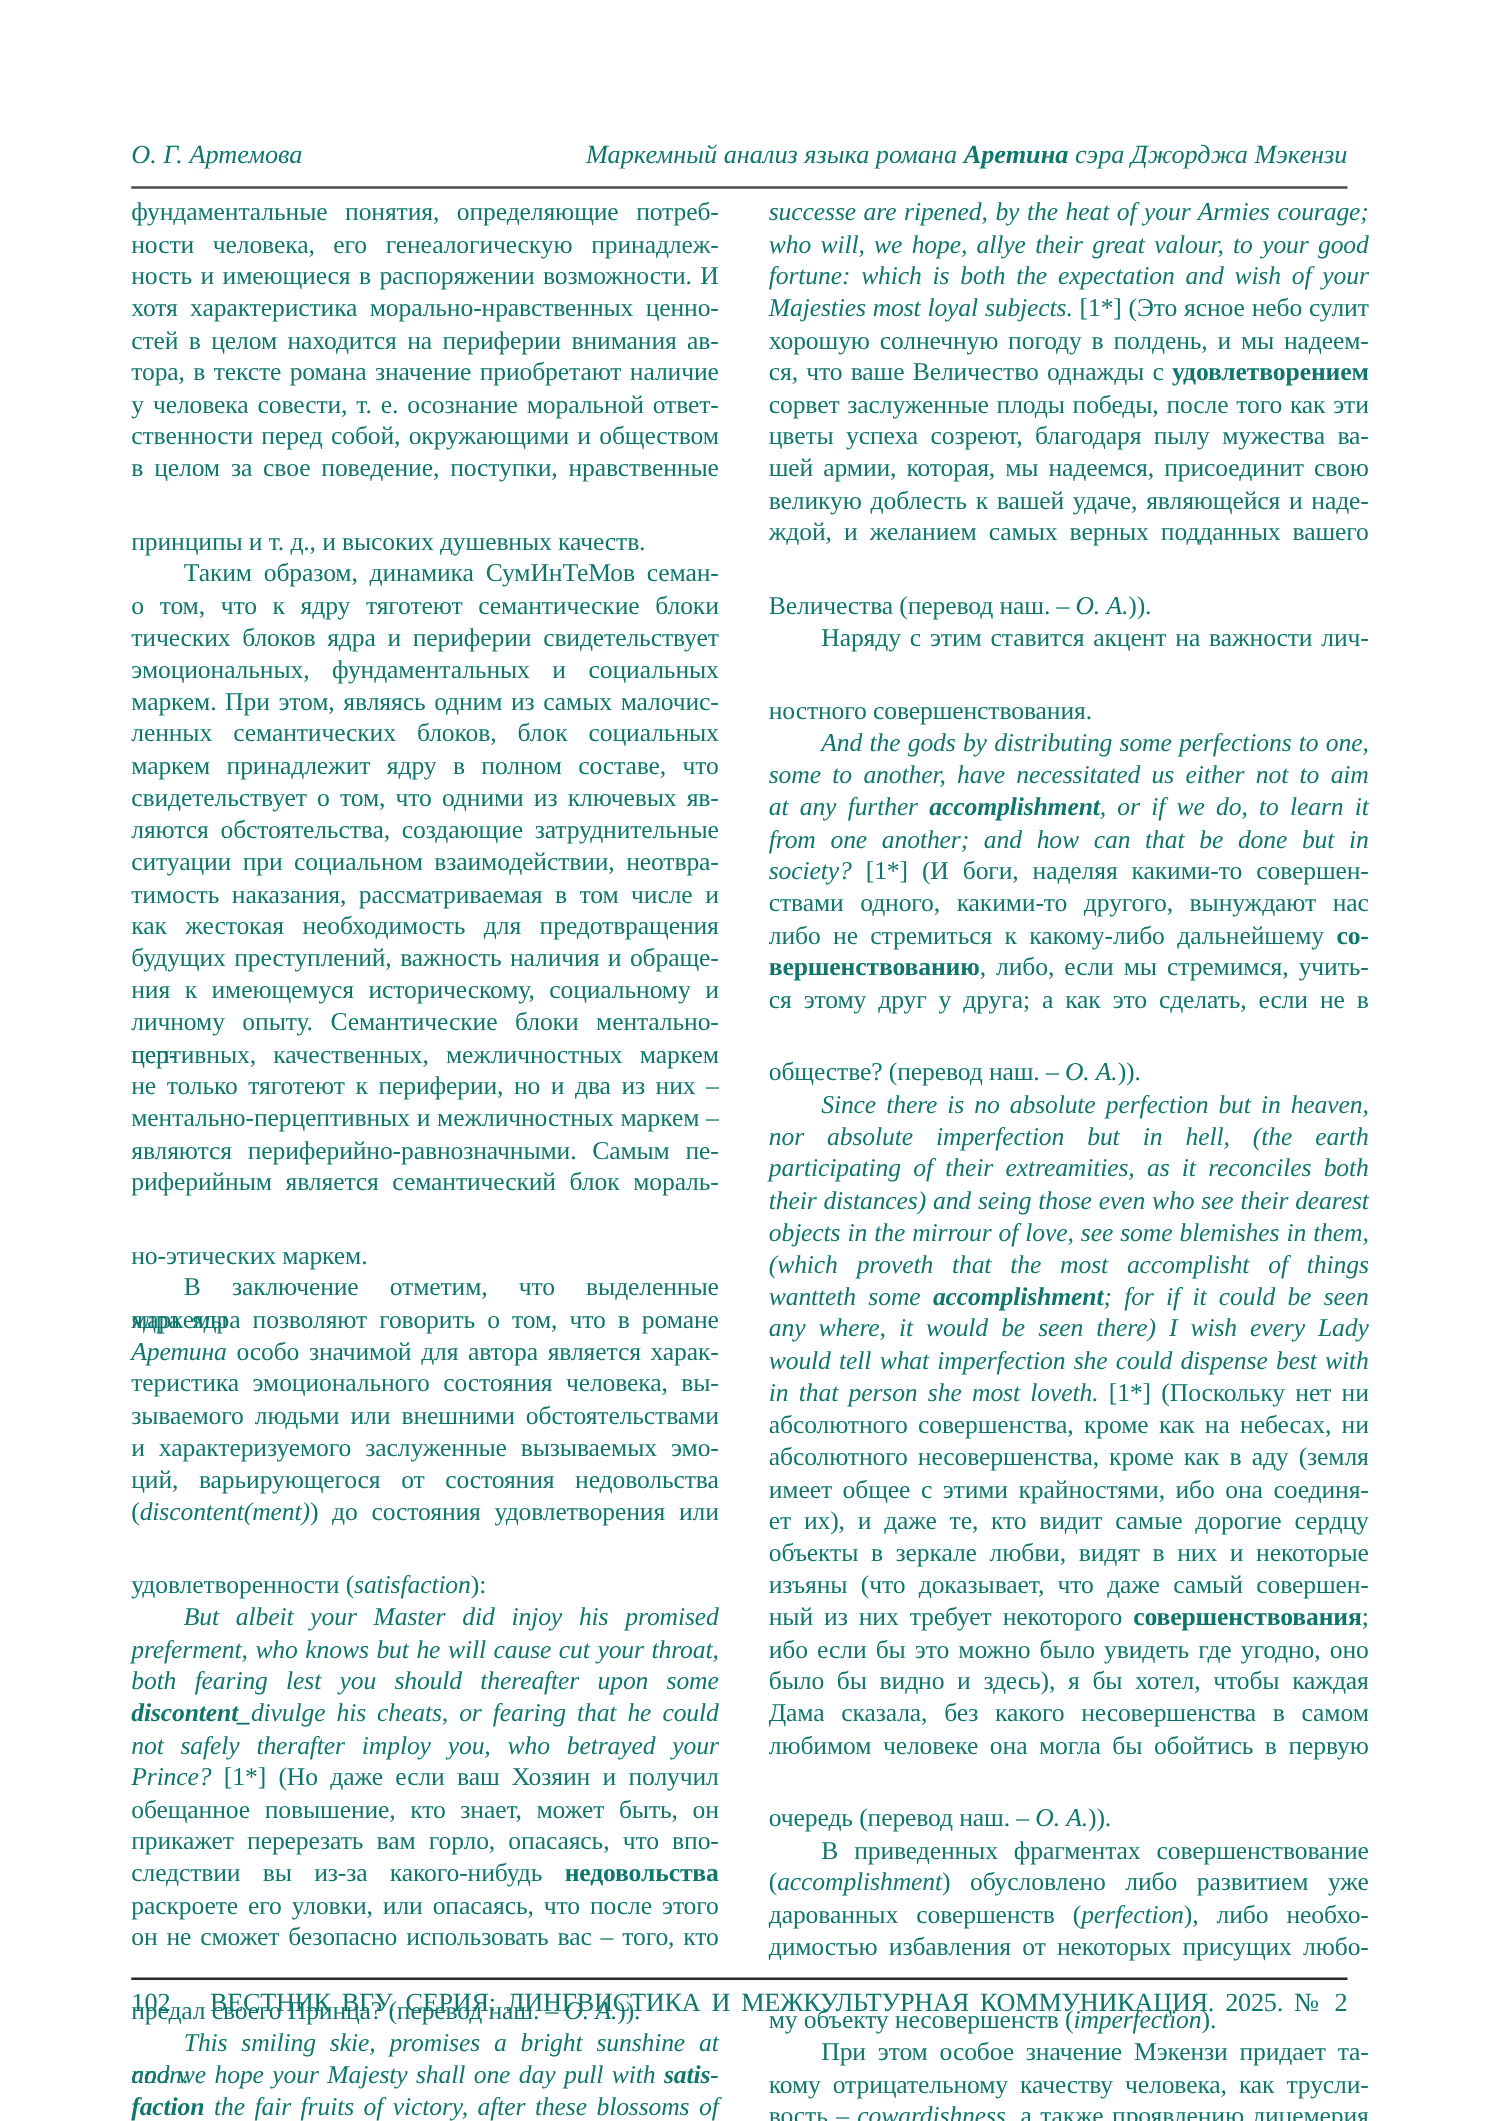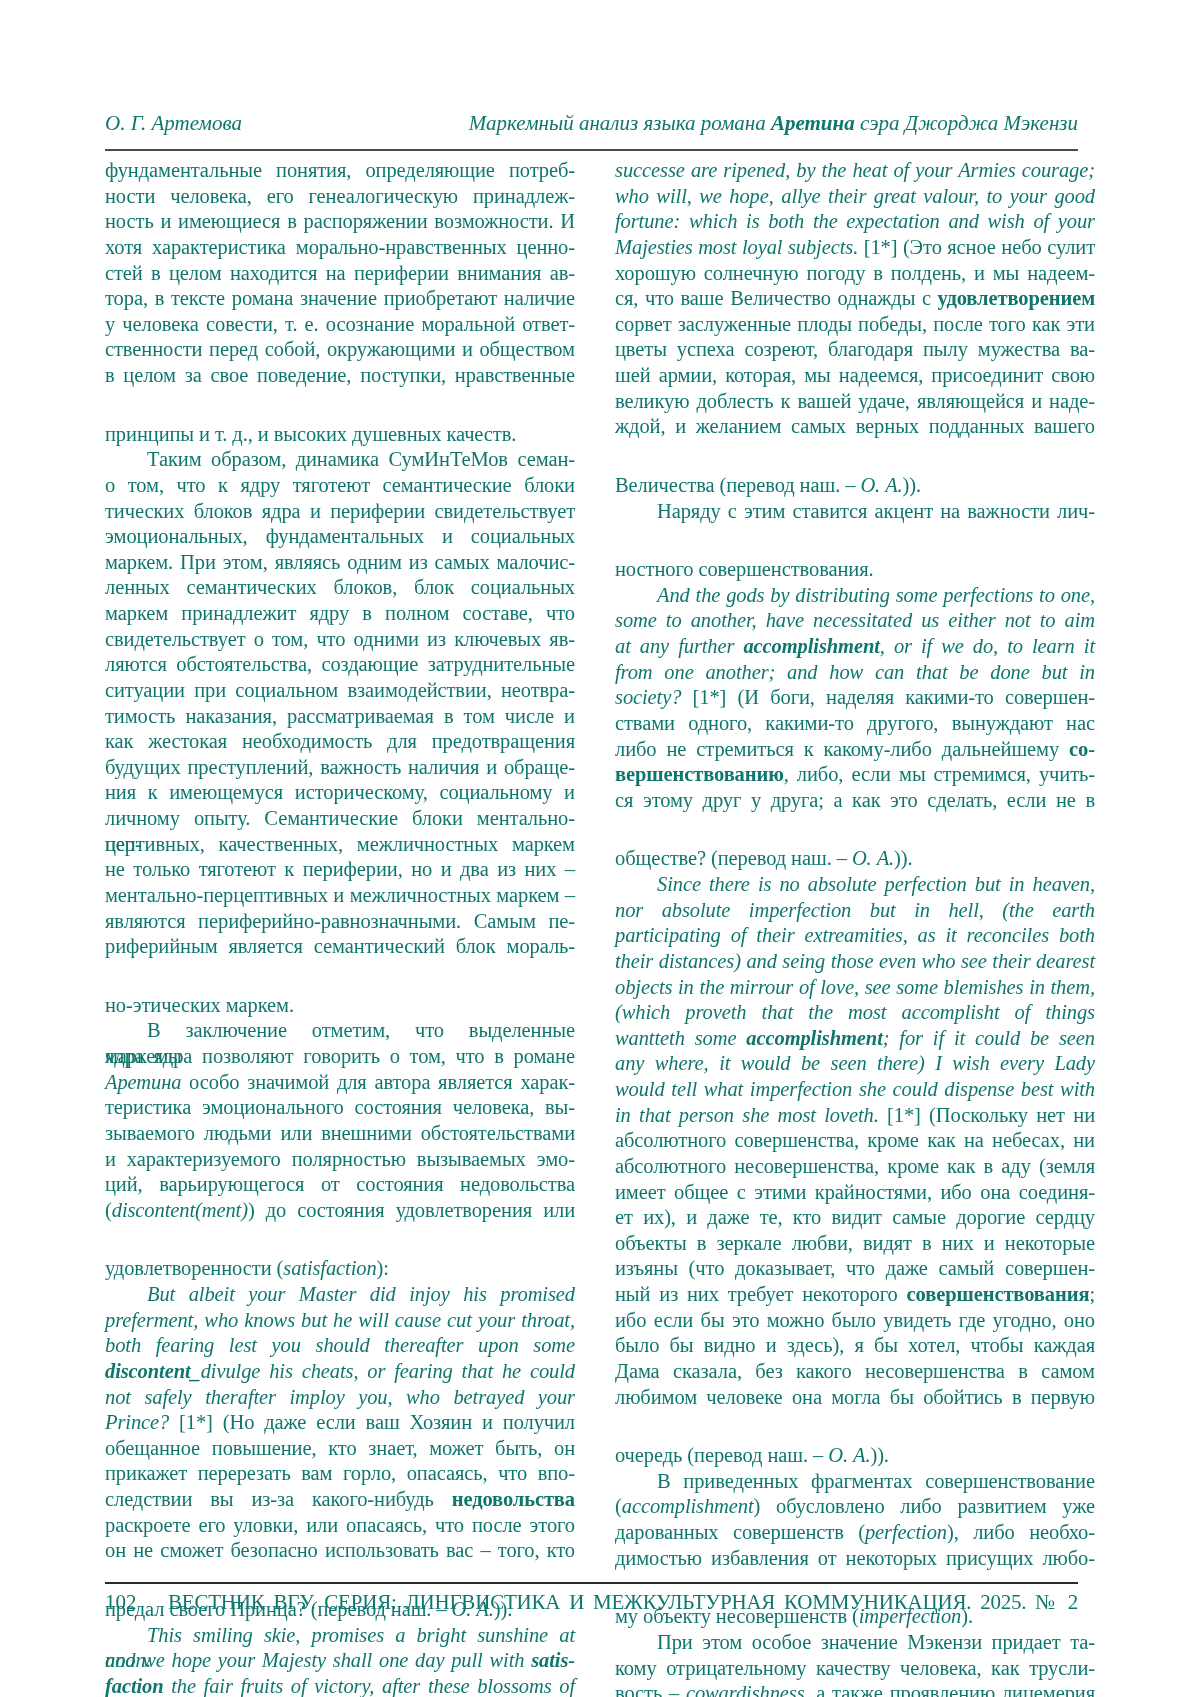--- a/index.html
+++ b/index.html
@@ -74,21 +74,21 @@
           <div class="line"><span class="r">являются периферийно-равнозначными. Самым пе-</span></div>
           <div class="line"><span class="r">риферийным является семантический блок мораль-</span></div>
           <div class="line last"><span class="r">но-этических маркем.</span></div>
         </div>
         <div class="para">
           <div class="line ind"><span class="r">В заключение отметим, что выделенные маркемы</span></div>
           <div class="line"><span class="r">ядра ядра позволяют говорить о том, что в романе</span></div>
           <div class="line"><span class="i">Аретина</span><span class="r"> особо значимой для автора является харак-</span></div>
           <div class="line"><span class="r">теристика эмоционального состояния человека, вы-</span></div>
           <div class="line"><span class="r">зываемого людьми или внешними обстоятельствами</span></div>
-          <div class="line"><span class="r">и характеризуемого полярностью вызываемых эмо-</span></div>
+          <div class="line"><span class="r">и характеризуемого заслуженные вызываемых эмо-</span></div>
           <div class="line"><span class="r">ций, варьирующегося от состояния недовольства</span></div>
           <div class="line"><span class="r">(</span><span class="i">discontent(ment)</span><span class="r">) до состояния удовлетворения или</span></div>
           <div class="line last"><span class="r">удовлетворенности (</span><span class="i">satisfaction</span><span class="r">):</span></div>
         </div>
         <div class="para">
           <div class="line ind"><span class="i">But albeit your Master did injoy his promised</span></div>
           <div class="line"><span class="i">preferment, who knows but he will cause cut your throat,</span></div>
           <div class="line"><span class="i">both fearing lest you should thereafter upon some</span></div>
           <div class="line"><span class="bi">discontent_</span><span class="i">divulge his cheats, or fearing that he could</span></div>
           <div class="line"><span class="i">not safely therafter imploy you, who betrayed your</span></div>

